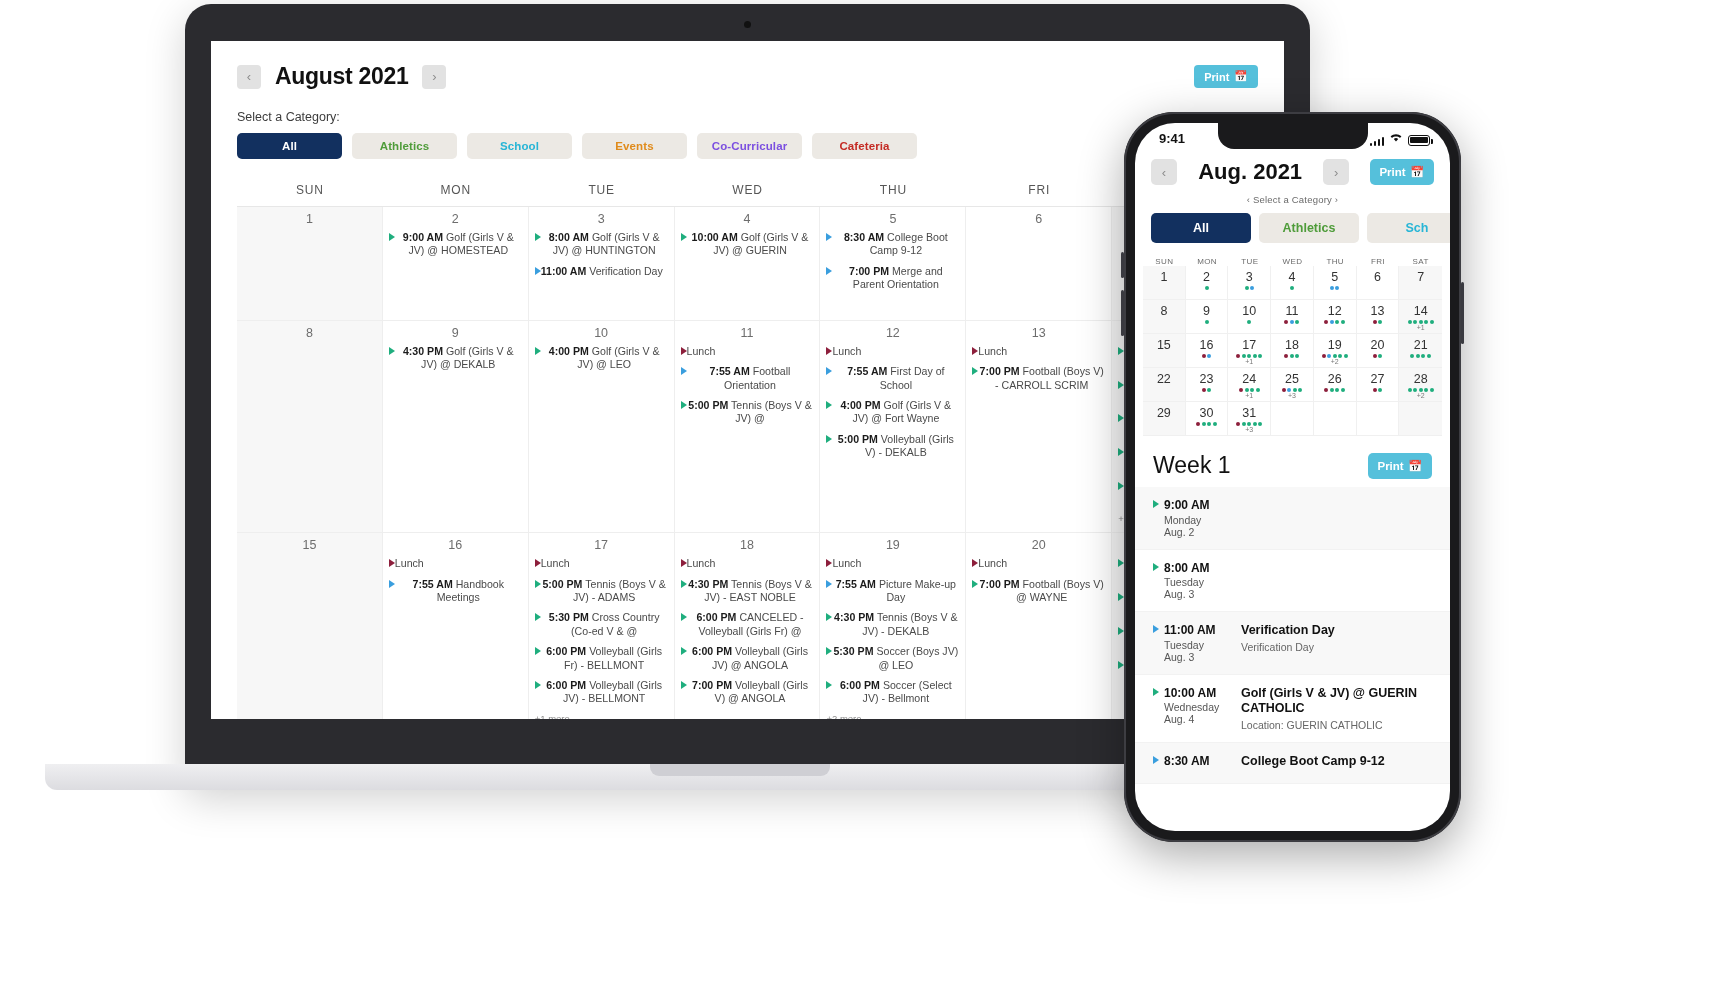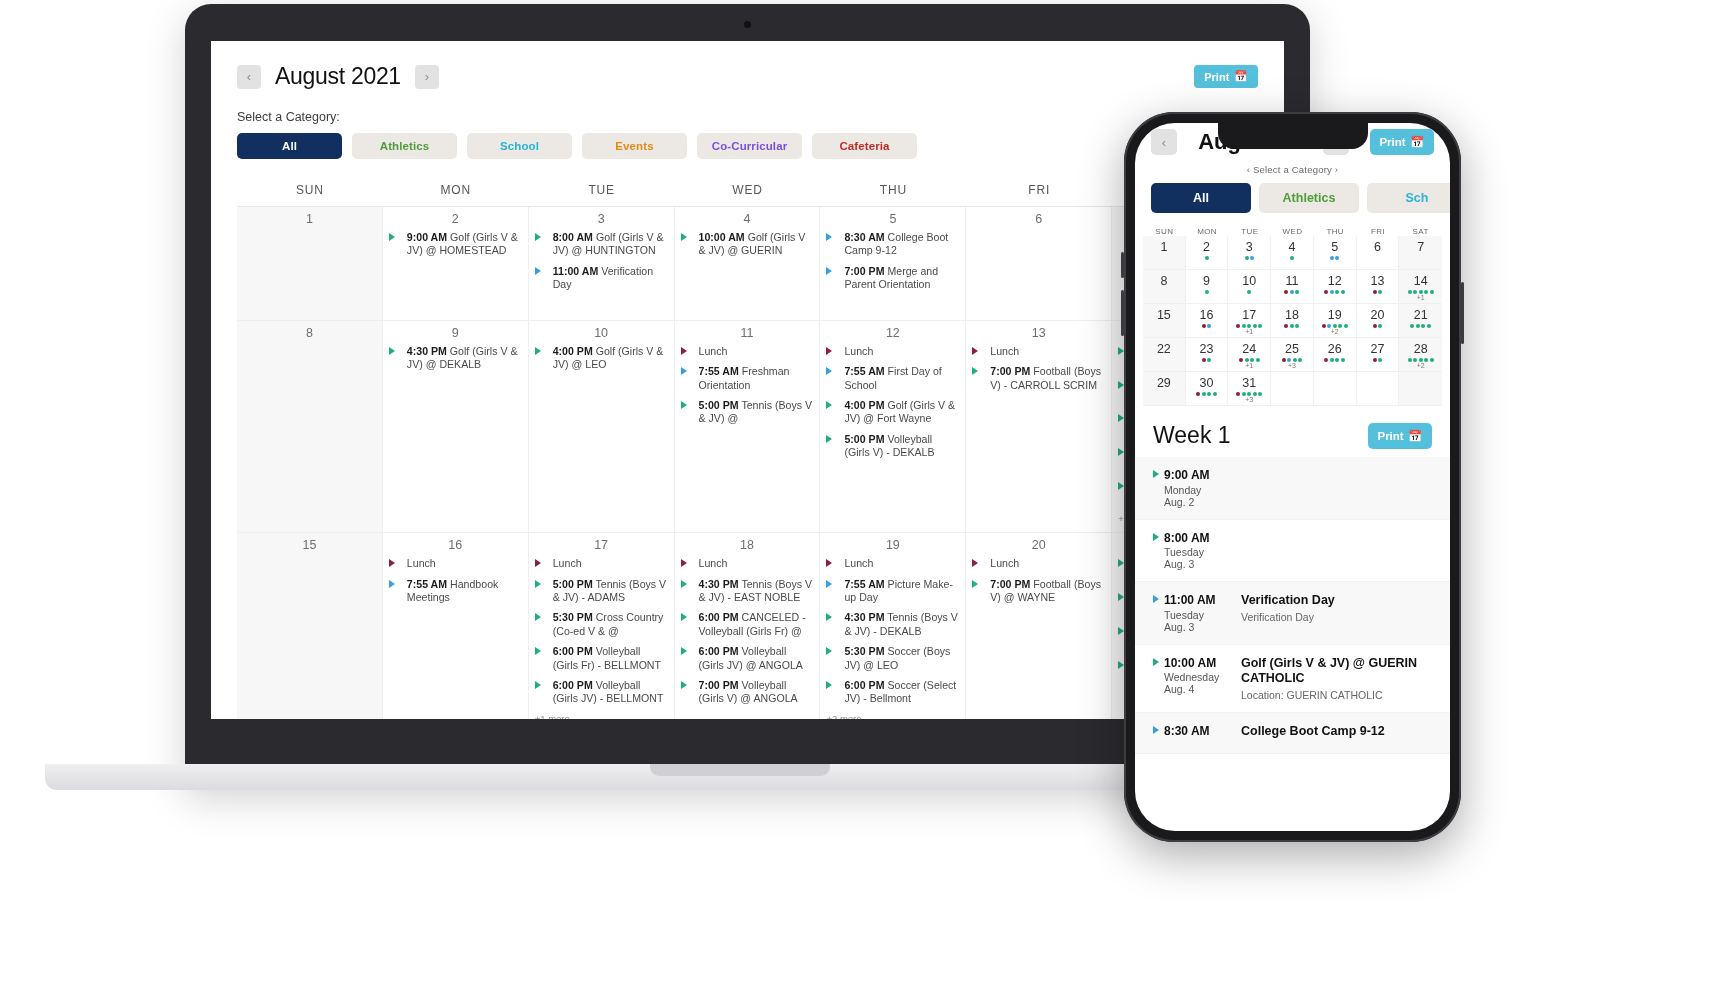--- a/index.html
+++ b/index.html
@@ -35,21 +35,21 @@
 
   
   .cal-wrap { padding:22px 26px 0 26px; font-size:12px; color:#222; }
   .cal-top { display:flex; align-items:center; justify-content:space-between; }
   .month-nav { display:flex; align-items:center; gap:14px; }
   .navbtn {
     width:24px; height:24px; background:#e2e2e2; border:none; border-radius:4px;
     color:#8d8d8d; font-size:13px; line-height:24px; text-align:center; cursor:pointer;
     font-family:"Liberation Sans", sans-serif;
   }
-  .month-title { font-size:23px; font-weight:400; color:#111; letter-spacing:-.3px; }
+  .month-title { font-size:23px; font-weight:700; color:#111; letter-spacing:-.3px; }
   .print-btn {
     background:#55c0db; color:#fff; border:none; border-radius:4px;
     padding:5px 10px; font-size:11px; font-weight:600; cursor:pointer;
     display:flex; align-items:center; gap:5px;
   }
   .print-btn .ic { font-size:11px; }
 
   .cat-label { margin-top:20px; font-size:12.5px; color:#3c3c3c; }
   .cat-row { margin-top:9px; display:flex; gap:10px; }
   .cat-pill {
@@ -63,21 +63,21 @@
   .dow { text-align:center; font-size:12px; color:#565656; letter-spacing:.8px; padding-bottom:9px; }
 
   .grid { display:grid; grid-template-columns:repeat(7,1fr); border-top:1px solid #e7e7e7; }
   .cell {
     border-right:1px solid #eeeeee; border-bottom:1px solid #eeeeee;
     min-height:114px; padding:5px 6px 8px 6px; position:relative;
   }
   .cell:nth-child(7n) { border-right:none; }
   .cell.wknd { background:#f7f7f7; }
   .dnum { text-align:center; font-size:12.5px; color:#6d6d6d; margin-bottom:5px; }
-  .ev { display:flex; gap:12px; margin-bottom:7px; line-height:1.26; font-size:10.6px; }
+  .ev { display:flex; gap:0; margin-bottom:7px; line-height:1.26; font-size:10.6px;text-align:center; }
   .tri { flex:0 0 auto; width:0; height:0; margin-top:2px;
          border-left:6px solid currentColor; border-top:4px solid transparent; border-bottom:4px solid transparent; }
   .ev .txt { color:#4a4a4a; }
   .ev .t { font-weight:700; color:#1b1b1b; }
   .more { text-align:left; font-size:9.5px; color:#8a8a8a; margin-top:2px; }
 
   
   #phone { position:absolute; left:1124px; top:112px; width:337px; height:730px; }
   .ph-frame {
     position:absolute; inset:0; background:#1a1a1c; border-radius:50px;
@@ -243,21 +243,21 @@
             </div>
           </div>
           <div class="cell">
             <div class="dnum">11</div>
             <div class="ev">
               <span class="tri" style="color: rgb(141, 31, 60);"></span>
               <span class="txt"><span>Lunch</span></span>
             </div>
             <div class="ev">
               <span class="tri" style="color: rgb(58, 158, 222);"></span>
-              <span class="txt"><span class="t">7:55 AM</span> <span>Freshman Orientation</span></span>
+              <span class="txt"><span class="t">7:55 AM</span> <span>Football Orientation</span></span>
             </div>
             <div class="ev">
               <span class="tri" style="color: rgb(31, 174, 126);"></span>
               <span class="txt"><span class="t">5:00 PM</span> <span>Tennis (Boys V &amp; JV) @</span></span>
             </div>
           </div>
           <div class="cell">
             <div class="dnum">12</div>
             <div class="ev">
               <span class="tri" style="color: rgb(141, 31, 60);"></span>
@@ -433,20 +433,37 @@
   <div class="lap-notch"></div>
 </div>
 
 <div id="phone">
   <div class="ph-frame"></div>
   <div class="ph-side" style="left:-3px;top:140px;width:3px;height:26px;"></div>
   <div class="ph-side" style="left:-3px;top:178px;width:3px;height:46px;"></div>
   <div class="ph-side" style="right:-3px;top:170px;width:3px;height:62px;"></div>
   <div class="ph-screen">
     <div class="ph-notch"></div>
+    <div class="ph-status">
+      <span>9:41</span>
+      <span class="sig">
+        <span class="bars">
+          <i style="height:3px"></i>
+            <i style="height:5px"></i>
+            <i style="height:7px"></i>
+            <i style="height:9px"></i>
+        </span>
+        <span>
+          <svg width="14" height="11" viewBox="0 0 14 11">
+              <path d="M7 9.6 9.2 6.9a3.5 3.5 0 0 0-4.4 0L7 9.6zM7 4.6c1.5 0 2.9.5 4 1.4l1.4-1.7A8.6 8.6 0 0 0 7 2.3c-2 0-3.9.7-5.4 2l1.4 1.7c1.1-.9 2.5-1.4 4-1.4z" fill="#111"></path>
+            </svg>
+        </span>
+        <span class="batt"></span>
+      </span>
+    </div>
 
     <div class="ph-head">
       <button class="ph-nav">‹</button>
       <div class="ph-month">Aug. 2021</div>
       <button class="ph-nav">›</button>
       <button class="ph-print">
         <span>Print</span>
         <span>📅</span>
       </button>
     </div>

